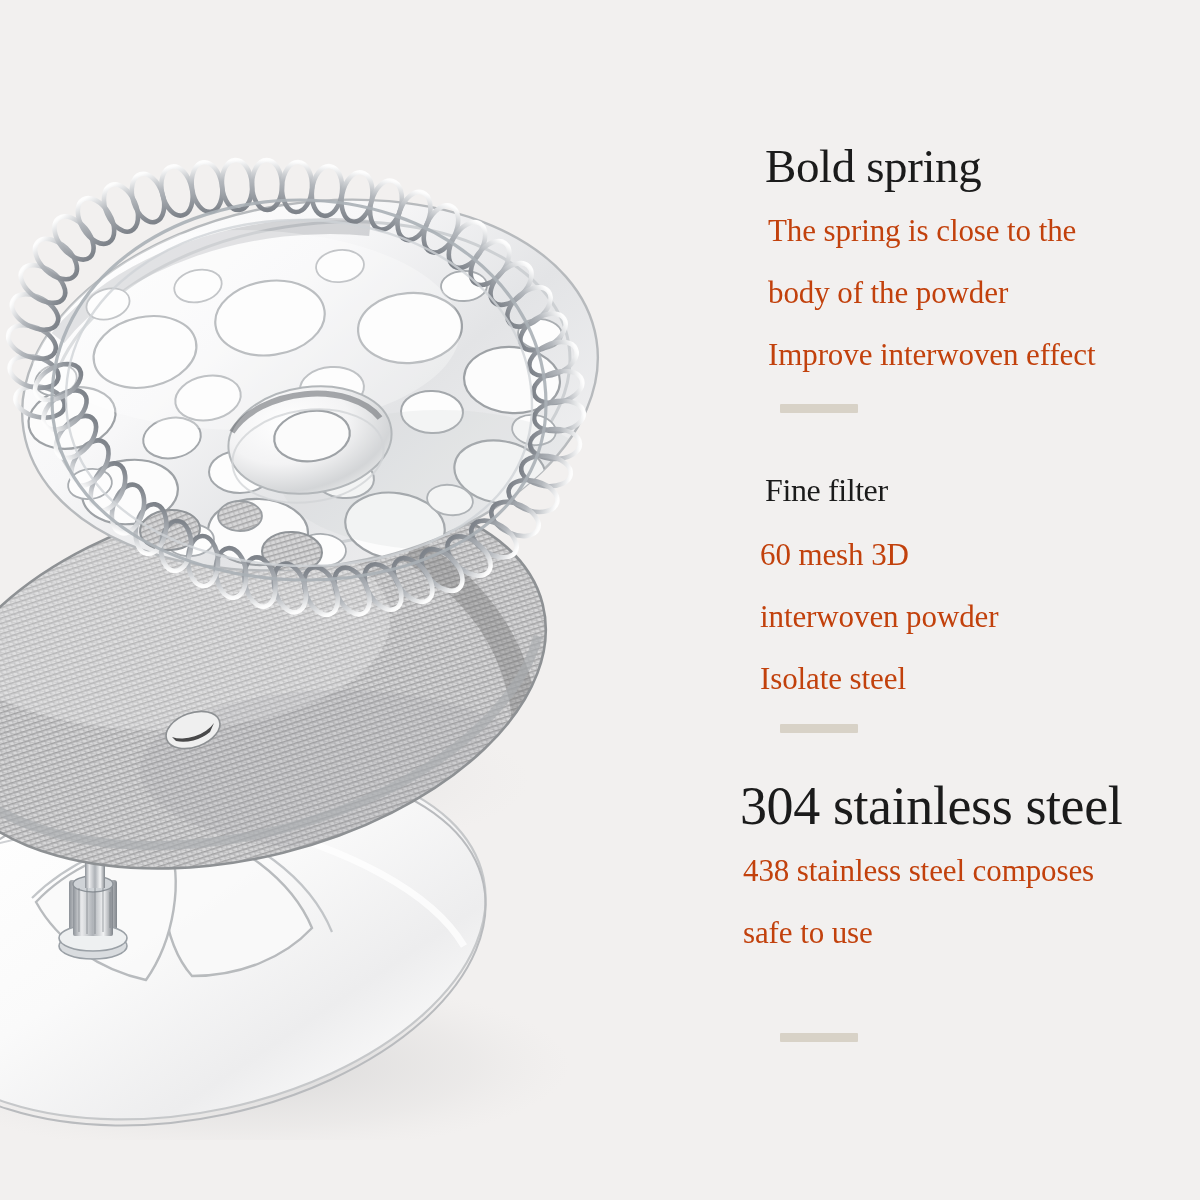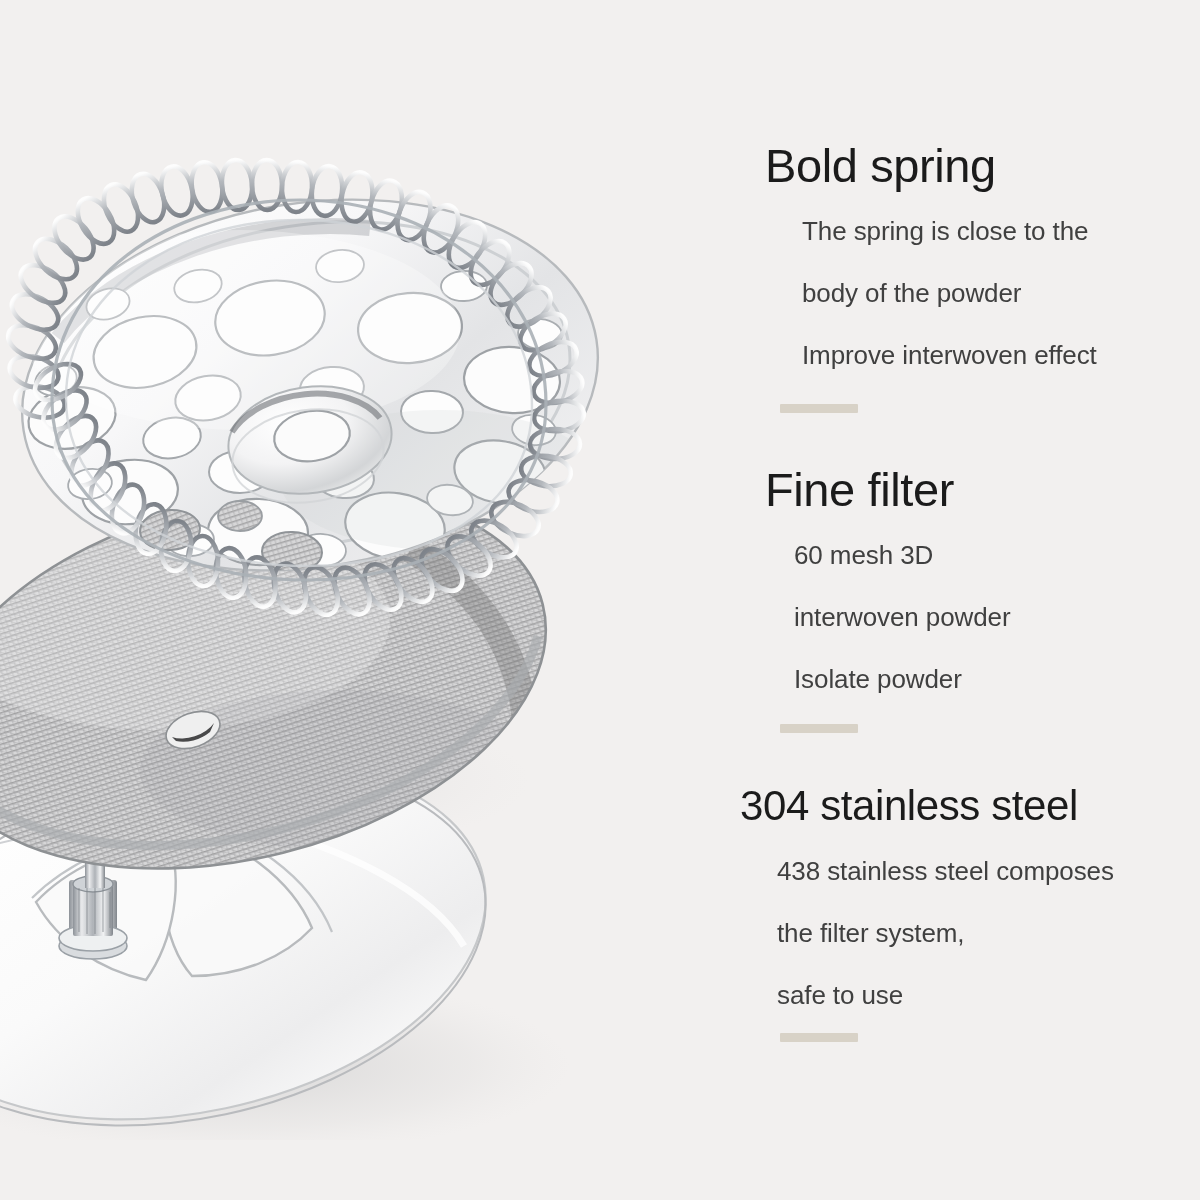--- a/index.html
+++ b/index.html
@@ -19,46 +19,45 @@
     left:-60px; top:80px;
     width:760px; height:1060px;
     overflow:hidden;
   }
   .photo svg { display:block; }
 
   
   .text-col {
     position:absolute;
     left:735px; top:0;
-    width:465px; height:1200px;
+    width:465px; height:1200px;font-family:Liberation Serif, serif;
   }
 
   .feature { position:absolute; left:0; width:465px; }
   .f1 { top:138px; }
   .f2 { top:462px; }
   .f3 { top:778px; }
 
   .f-title {
     color:#1b1b1b;
     font-weight:400;
     letter-spacing:-0.4px;
     white-space:nowrap;
   }
   .f1 .f-title { font-size:47px; line-height:56px; padding-left:30px; }
-  .f2 .f-title { font-size:47px; line-height:56px; padding-left:30px; }
-  .f3 .f-title { font-size:42px; line-height:56px; padding-left:5px; }
+  .f2 .f-title { font-size:32px; line-height:56px; padding-left:30px; }
+  .f3 .f-title { font-size:54px; line-height:56px; padding-left:5px; }
 
   .f-lines { margin-top:6px; }
   .f-line {
-    color:#404040;
-    font-size:26px;
+    color:#c2410c;
+    font-size:31px;
     line-height:62px;
     letter-spacing:-0.1px;
     white-space:nowrap;
-    margin-left:34px;
   }
   .f1 .f-line { padding-left:33px; }
   .f2 .f-line { padding-left:25px; }
   .f3 .f-line { padding-left:8px; }
 
   .divider {
     position:absolute;
     left:45px;
     width:78px; height:9px;
     background:#d8d2c7;
@@ -353,31 +352,30 @@
       </div>
     </div>
 
     <div class="divider d1"></div>
 
     <div class="feature f2">
       <div class="f-title">Fine filter</div>
       <div class="f-lines">
         <div class="f-line">60 mesh 3D</div>
         <div class="f-line">interwoven powder</div>
-        <div class="f-line">Isolate powder</div>
+        <div class="f-line">Isolate steel</div>
       </div>
     </div>
 
     <div class="divider d2"></div>
 
     <div class="feature f3">
       <div class="f-title">304 stainless steel</div>
       <div class="f-lines">
         <div class="f-line">438 stainless steel composes</div>
-        <div class="f-line">the filter system,</div>
         <div class="f-line">safe to use</div>
       </div>
     </div>
 
     <div class="divider d3"></div>
 
   </div>
 </div>
 
 </body></html>

